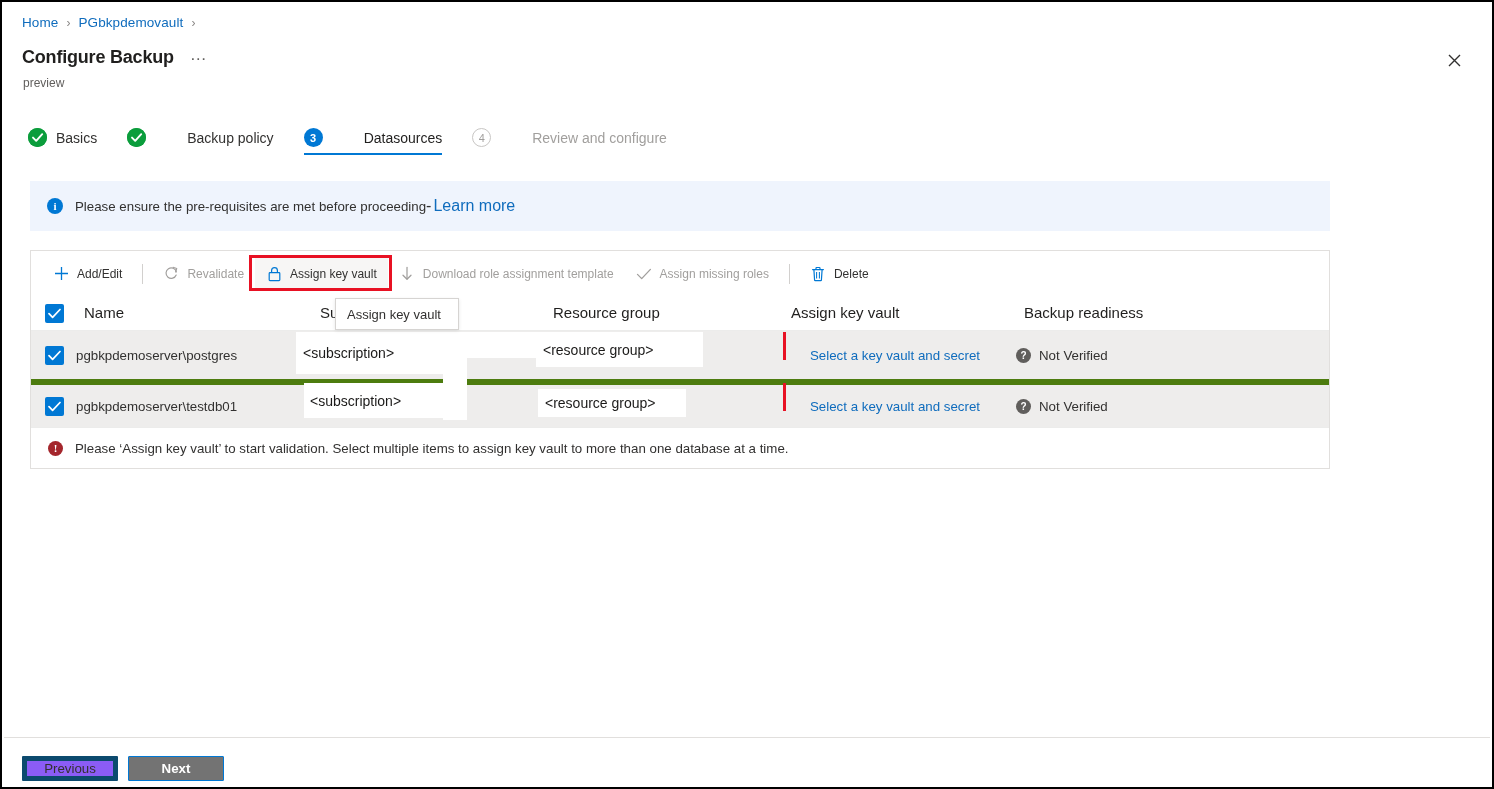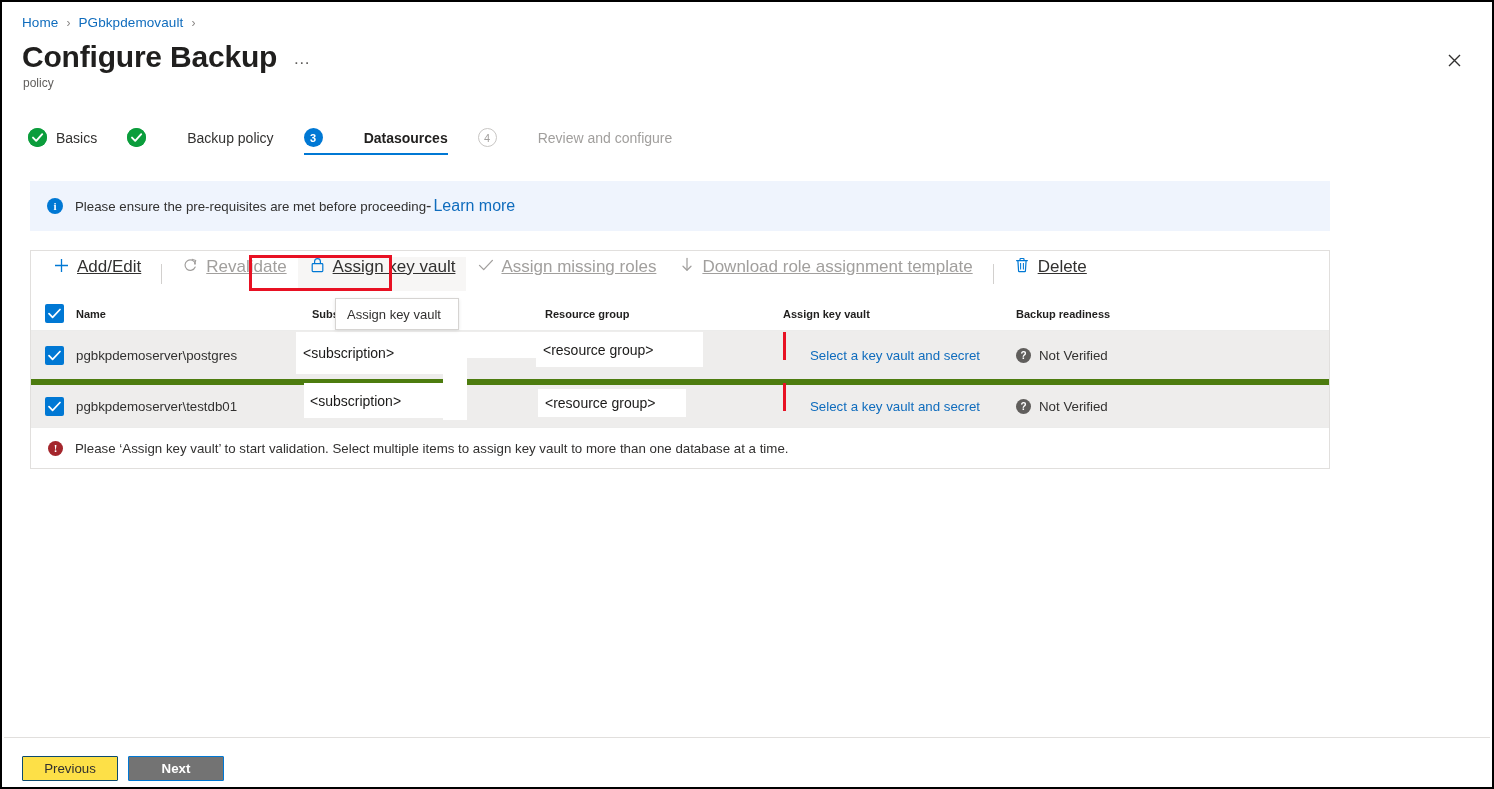--- a/index.html
+++ b/index.html
@@ -43,21 +43,21 @@
   }
 
   
   .title-row {
     position: absolute;
     left: 20px; top: 38px;
     display: flex;
     align-items: baseline;
   }
   .page-title {
-    font-size: 30px;
+    font-size: 18px;
     font-weight: 600;
     color: #201f1e;
     letter-spacing: -0.2px;
     line-height: 34px;
   }
   .title-ellipsis {
     margin-left: 16px;
     font-size: 17px;
     color: #605e5c;
     cursor: pointer;
@@ -120,21 +120,21 @@
   }
   .step-badge.pending {
     background: #ffffff;
     border: 1px solid #c8c6c4;
     color: #a19f9d;
   }
   .step-label {
     font-size: 14px;
     color: #323130;
   }
-  .step.is-current .step-label { font-weight: 700; color: #201f1e; }
+  .step.is-current .step-label { font-weight: 400; color: #201f1e; }
   .step.is-pending .step-label { color: #a19f9d; }
   .step.is-current::after {
     content: "";
     position: absolute;
     left: 0; right: 14px; bottom: 0;
     height: 2px;
     background: #0078d4;
   }
 
   
@@ -185,28 +185,27 @@
   
   .cmdbar {
     height: 45px;
     display: flex;
     align-items: center;
     padding-left: 11px;
     background: #ffffff;
   }
   .cmd-btn {
     display: flex;
-    align-items: flex-start;
+    align-items: center;
     height: 34px;
     padding: 0 11px;
     cursor: pointer;
-    font-size: 17px;
+    font-size: 12px;
     color: #323130;
     white-space: nowrap;
-    text-decoration: underline;
   }
   .cmd-btn.disabled {
     color: #a19f9d;
     cursor: default;
   }
   .cmd-ico {
     width: 17px; height: 17px;
     margin-right: 7px;
     display: flex;
     align-items: center;
@@ -266,23 +265,24 @@
     justify-content: center;
     cursor: pointer;
   }
   .cbox svg { display: block; }
   .c-name   { flex: 0 0 238px; padding-left: 2px; }
   .c-sub    { flex: 0 0 233px; }
   .c-rg     { flex: 0 0 238px; }
   .c-akv    { flex: 0 0 233px; position: relative; }
   .c-ready  { flex: 1 1 auto; }
   .hdr-text {
-    font-size: 11px;
-    font-weight: 700;
+    font-size: 15px;
+    font-weight: 400;
     color: #201f1e;
+    margin-left: 8px;
   }
   .cell-text {
     font-size: 13.3px;
     color: #323130;
   }
   .akv-link {
     font-size: 13.3px;
     color: #0f6cbd;
     cursor: pointer;
     padding-left: 27px;
@@ -387,22 +387,22 @@
     padding: 0 14px;
     font-size: 13.3px;
     font-family: "Liberation Sans", sans-serif;
     display: flex;
     align-items: center;
     justify-content: center;
     cursor: pointer;
     border-radius: 1px;
   }
   .btn-secondary {
-    background: #fde047;
-    border: 1px solid #0c4a6e;
+    background: #8b5cf6;
+    border: 5px solid #0c4a6e;
     color: #323130;
   }
   .btn-primary {
     background: #737373;
     border: 1px solid #0078d4;
     color: #ffffff;
     font-weight: 600;
   }
 </style>
 </head>
@@ -414,21 +414,21 @@
     <span class="crumb-link">Home</span>
     <span class="crumb-sep">›</span>
     <span class="crumb-link">PGbkpdemovault</span>
     <span class="crumb-sep">›</span>
   </div>
 
   <div class="title-row">
     <span class="page-title">Configure Backup</span>
     <span class="title-ellipsis">…</span>
   </div>
-  <div class="preview-tag">policy</div>
+  <div class="preview-tag">preview</div>
 
   <div class="close-btn">
     <svg width="13" height="13" viewBox="0 0 13 13">
       <path d="M1 1 L12 12 M12 1 L1 12" stroke="#323130" stroke-width="1.4" fill="none"></path>
     </svg>
   </div>
 
   <div class="steps">
 
     <div class="step is-done">
@@ -500,35 +500,35 @@
           <svg width="15" height="16" viewBox="0 0 15 16">
             <rect x="2.2" y="6.6" width="10.6" height="8" rx="0.8" stroke="#0078d4" stroke-width="1.2" fill="none"></rect>
             <path d="M4.6 6.6 V4.5 a2.9 2.9 0 0 1 5.8 0 V6.6" stroke="#0078d4" stroke-width="1.2" fill="none"></path>
           </svg>
         </span>
         <span>Assign key vault</span>
       </div>
 
       <div class="cmd-btn disabled">
         <span class="cmd-ico">
-          <svg width="16" height="14" viewBox="0 0 16 14">
-            <path d="M1.5 7.4 L5.7 11.6 L14.4 2.4" stroke="#a19f9d" stroke-width="1.3" fill="none" stroke-linecap="round" stroke-linejoin="round"></path>
-          </svg>
-        </span>
-        <span>Assign missing roles</span>
-      </div>
-
-      <div class="cmd-btn disabled">
-        <span class="cmd-ico">
           <svg width="14" height="16" viewBox="0 0 14 16">
             <path d="M7 1.4 V13" stroke="#a19f9d" stroke-width="1.25" stroke-linecap="round"></path>
             <path d="M3 9.2 L7 13.2 L11 9.2" stroke="#a19f9d" stroke-width="1.25" fill="none" stroke-linecap="round" stroke-linejoin="round"></path>
           </svg>
         </span>
         <span>Download role assignment template</span>
+      </div>
+
+      <div class="cmd-btn disabled">
+        <span class="cmd-ico">
+          <svg width="16" height="14" viewBox="0 0 16 14">
+            <path d="M1.5 7.4 L5.7 11.6 L14.4 2.4" stroke="#a19f9d" stroke-width="1.3" fill="none" stroke-linecap="round" stroke-linejoin="round"></path>
+          </svg>
+        </span>
+        <span>Assign missing roles</span>
       </div>
 
       <div class="cmd-sep"></div>
 
       <div class="cmd-btn">
         <span class="cmd-ico">
           <svg width="14" height="16" viewBox="0 0 14 16">
             <path d="M1.6 3.6 H12.4" stroke="#0078d4" stroke-width="1.2" stroke-linecap="round"></path>
             <path d="M5 3.6 V2.2 a0.7 0.7 0 0 1 0.7-0.7 h2.6 a0.7 0.7 0 0 1 0.7 0.7 V3.6" stroke="#0078d4" stroke-width="1.2" fill="none"></path>
             <path d="M2.9 3.6 L3.6 14.1 a0.6 0.6 0 0 0 0.6 0.55 h5.6 a0.6 0.6 0 0 0 0.6-0.55 L11.1 3.6" stroke="#0078d4" stroke-width="1.2" fill="none"></path>

